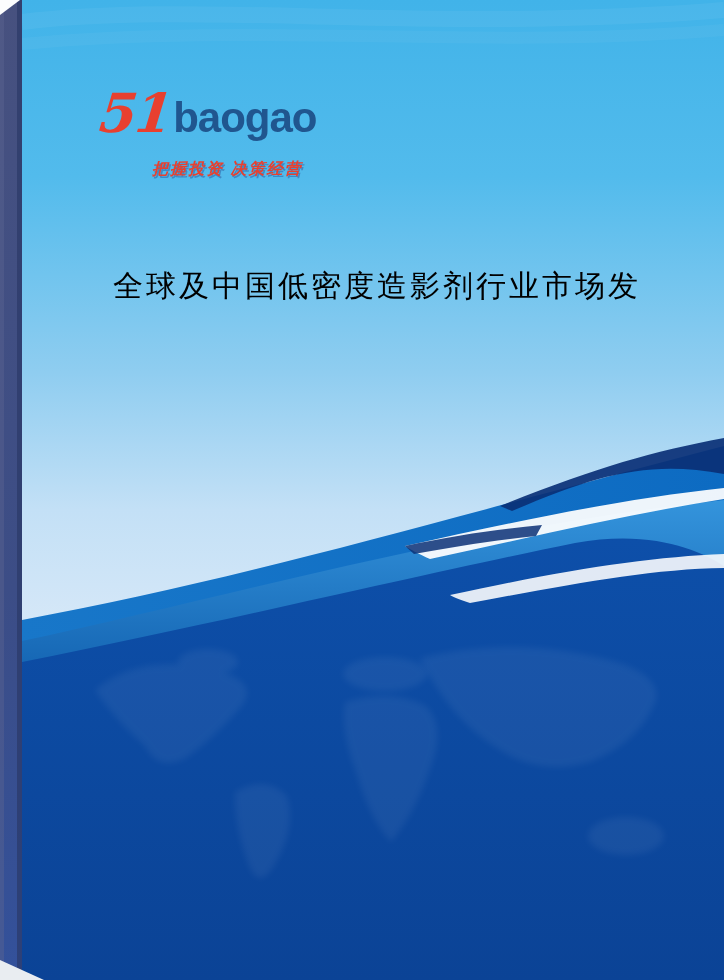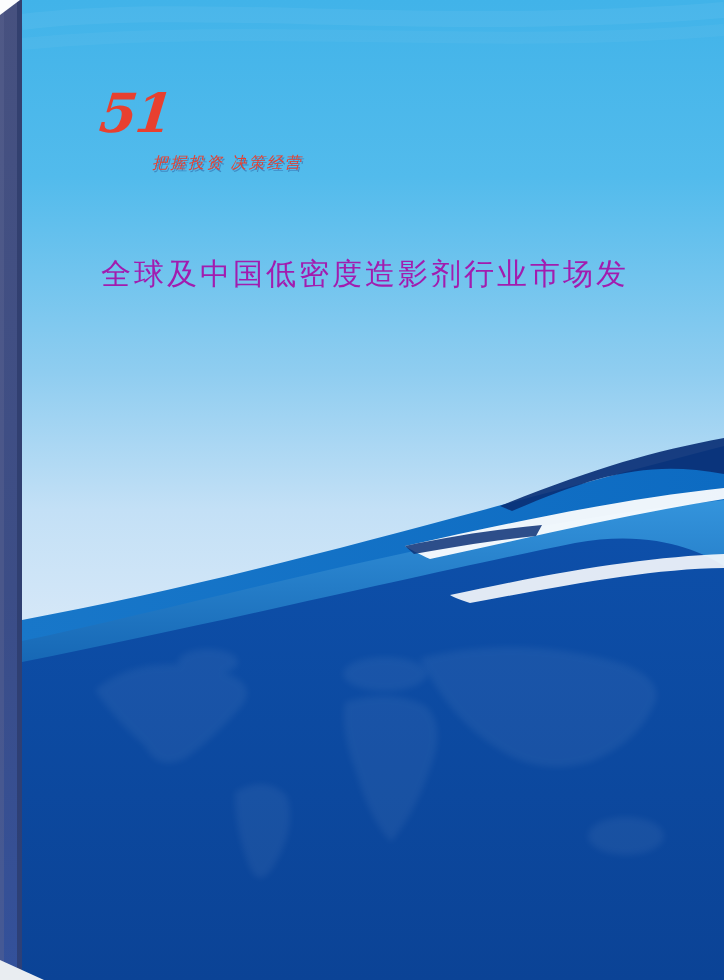--- a/index.html
+++ b/index.html
@@ -17,30 +17,30 @@
     color:#e8402f;font-size:54px;font-weight:bold;font-style:italic;
     font-family:"DejaVu Serif","Liberation Serif",serif;
     transform:skewX(-6deg);letter-spacing:-2px;
   }
   .logo-name{
     color:#20568f;font-size:42px;font-weight:bold;letter-spacing:-1px;
     font-family:"Liberation Sans","DejaVu Sans",sans-serif;
     margin-left:2px;
   }
   .logo-tagline{
-    margin-top:13px;margin-left:52px;
-    color:#e8402f;font-size:16px;font-weight:normal;font-style:italic;
+    margin-top:19px;margin-left:52px;
+    color:#e8402f;font-size:16px;font-weight:bold;font-style:italic;
     letter-spacing:2px;white-space:nowrap;
     text-shadow:1.5px 1.5px 0 rgba(43,77,148,0.45);
   }
 
   
   .title{
-    position:absolute;left:97px;top:250px;margin:4px;width:560px;
-    color:#a21caf;font-size:30px;font-weight:500;line-height:40px;
+    position:absolute;left:97px;top:250px;margin:16px;width:560px;
+    color:#000000;font-size:30px;font-weight:500;line-height:40px;
     letter-spacing:3px;
     font-family:"DejaVu Sans","Liberation Sans",sans-serif;
   }
   .title span{display:block;white-space:nowrap;}
 </style>
 </head>
 <body>
 
 <div class="cover">
 
@@ -106,20 +106,21 @@
       <rect x="0" y="0" width="4" height="980" fill="#5a6390" opacity="0.45"></rect>
       <rect x="17" y="0" width="5" height="980" fill="#2a3765" opacity="0.65"></rect>
     </g>
     <path d="M0,0 L20,0 L0,15 Z" fill="#fcfdfe"></path>
     <path d="M0,960 L44,980 L0,980 Z" fill="#e9edf1"></path>
   </svg>
 
   <div class="logo">
     <div class="logo-row">
       <span class="logo-51">51</span>
+      <span class="logo-name">baogao</span>
     </div>
     <div class="logo-tagline">把握投资 决策经营</div>
   </div>
 
   <h1 class="title">
     <span>全球及中国低密度造影剂行业市场发</span>
   </h1>
 
 </div>
 

